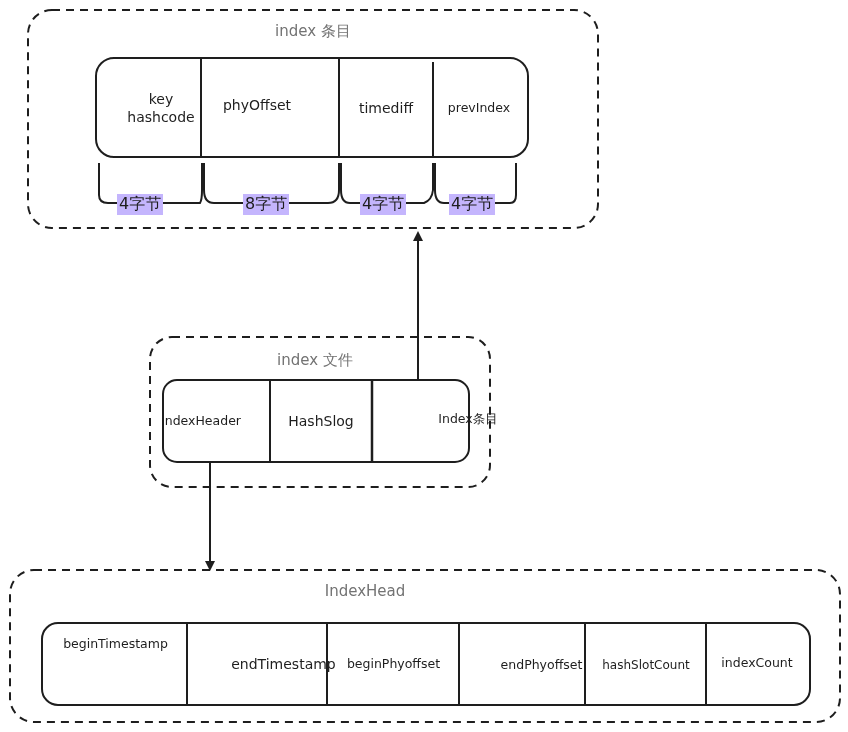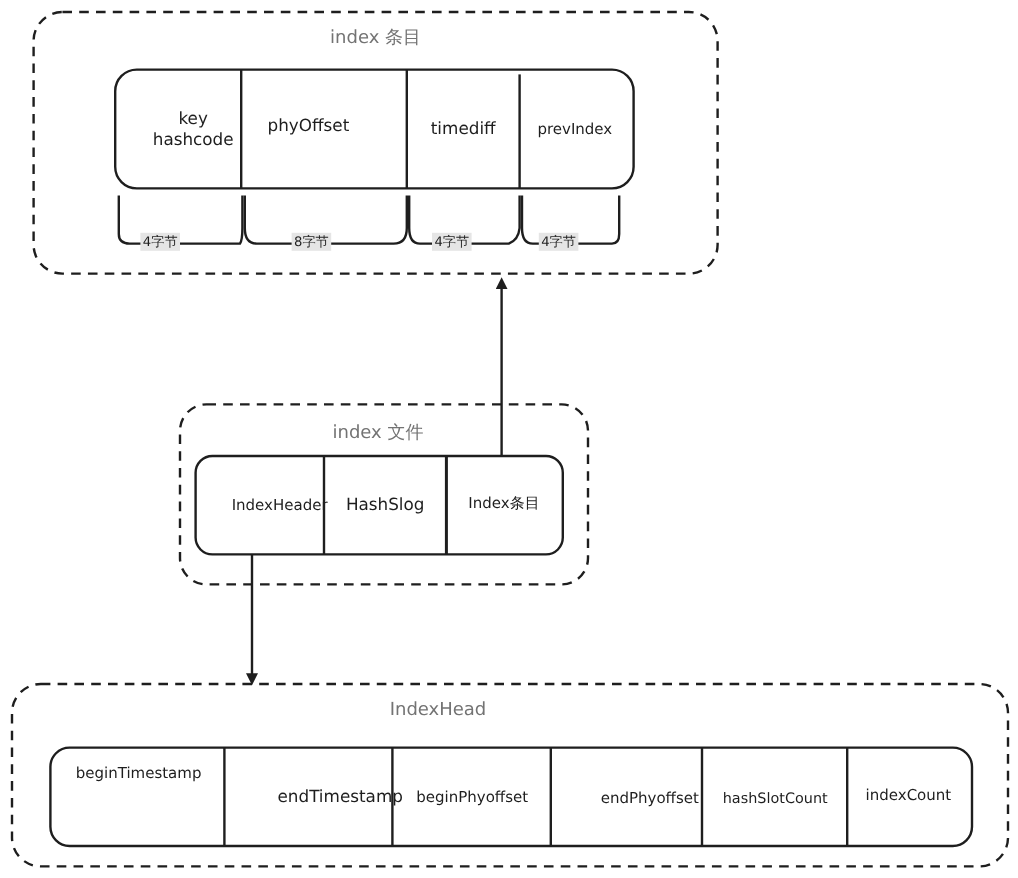--- a/index.html
+++ b/index.html
@@ -5,21 +5,21 @@
   html, body { margin: 0; padding: 0; background: #ffffff; }
   body { width: 848px; height: 732px; position: relative; overflow: hidden;
          font-family: "DejaVu Sans", sans-serif; color: #1e1e1e; }
   svg { position: absolute; left: 0; top: 0; }
   .lbl { position: absolute; font-family: "DejaVu Sans", sans-serif; color: #737373;
          text-align: center; white-space: nowrap; }
   .title { font-size: 15px; }
   .cell { position: absolute; display: flex; align-items: center; justify-content: center;
           text-align: center; font-size: 14px; line-height: 18px; }
   .small { font-size: 12.5px; }
-  .brace-lbl { position: absolute; font-size: 11px; background: #e5e5e5; padding: 0 2px; }
+  .brace-lbl { position: absolute; font-size: 16px; background: #c4b5fd; padding: 0 2px; }
 </style>
 </head>
 <body>
 
 <svg width="848" height="732">
   <defs>
     <marker id="ah" markerWidth="10" markerHeight="10" refX="5" refY="5" orient="auto" markerUnits="userSpaceOnUse">
       <path d="M0,0 L10,5 L0,10 Z" fill="#1e1e1e"></path>
     </marker>
   </defs>
@@ -61,23 +61,23 @@
 <div class="cell" style="left:202px; top:60px; width:110px; height:90px;">phyOffset</div>
 <div class="cell" style="left:340px; top:60px; width:92px; height:95px;">timediff</div>
 <div class="cell small" style="left:434px; top:60px; width:90px; height:95px;">prevIndex</div>
 
 <div class="brace-lbl" style="left:117px; top:194px;">4字节</div>
 <div class="brace-lbl" style="left:243px; top:194px;">8字节</div>
 <div class="brace-lbl" style="left:360px; top:194px;">4字节</div>
 <div class="brace-lbl" style="left:449px; top:194px;">4字节</div>
 
 <div class="lbl title" style="left:240px; top:351px; width:150px;">index 文件</div>
-<div class="cell small" style="left:180px; top:382px; width:106px; height:78px;border-radius:31px;">IndexHeader</div>
+<div class="cell small" style="left:148px; top:382px; width:106px; height:78px;border-radius:31px;">IndexHeader</div>
 <div class="cell" style="left:271px; top:382px; width:100px; height:78px;">HashSlog</div>
-<div class="cell small" style="left:373px; top:382px; width:94px; height:74px;">Index条目</div>
+<div class="cell small" style="left:373px; top:382px; width:94px; height:74px;padding-left:48px;">Index条目</div>
 
 <div class="lbl title" style="left:290px; top:582px; width:150px;">IndexHead</div>
 <div class="cell small" style="left:44px; top:605px; width:143px; height:78px;">beginTimestamp</div>
 <div class="cell" style="left:188px; top:625px; width:139px; height:78px;margin-left:26px;">endTimestamp</div>
 <div class="cell small" style="left:328px; top:625px; width:131px; height:78px;">beginPhyoffset</div>
 <div class="cell small" style="left:460px; top:625px; width:125px; height:80px;margin-left:19px;">endPhyoffset</div>
 <div class="cell small" style="left:586px; top:625px; width:120px; height:80px; font-size:12px;">hashSlotCount</div>
 <div class="cell small" style="left:707px; top:625px; width:100px; height:76px;">indexCount</div>
 
 </body></html>

